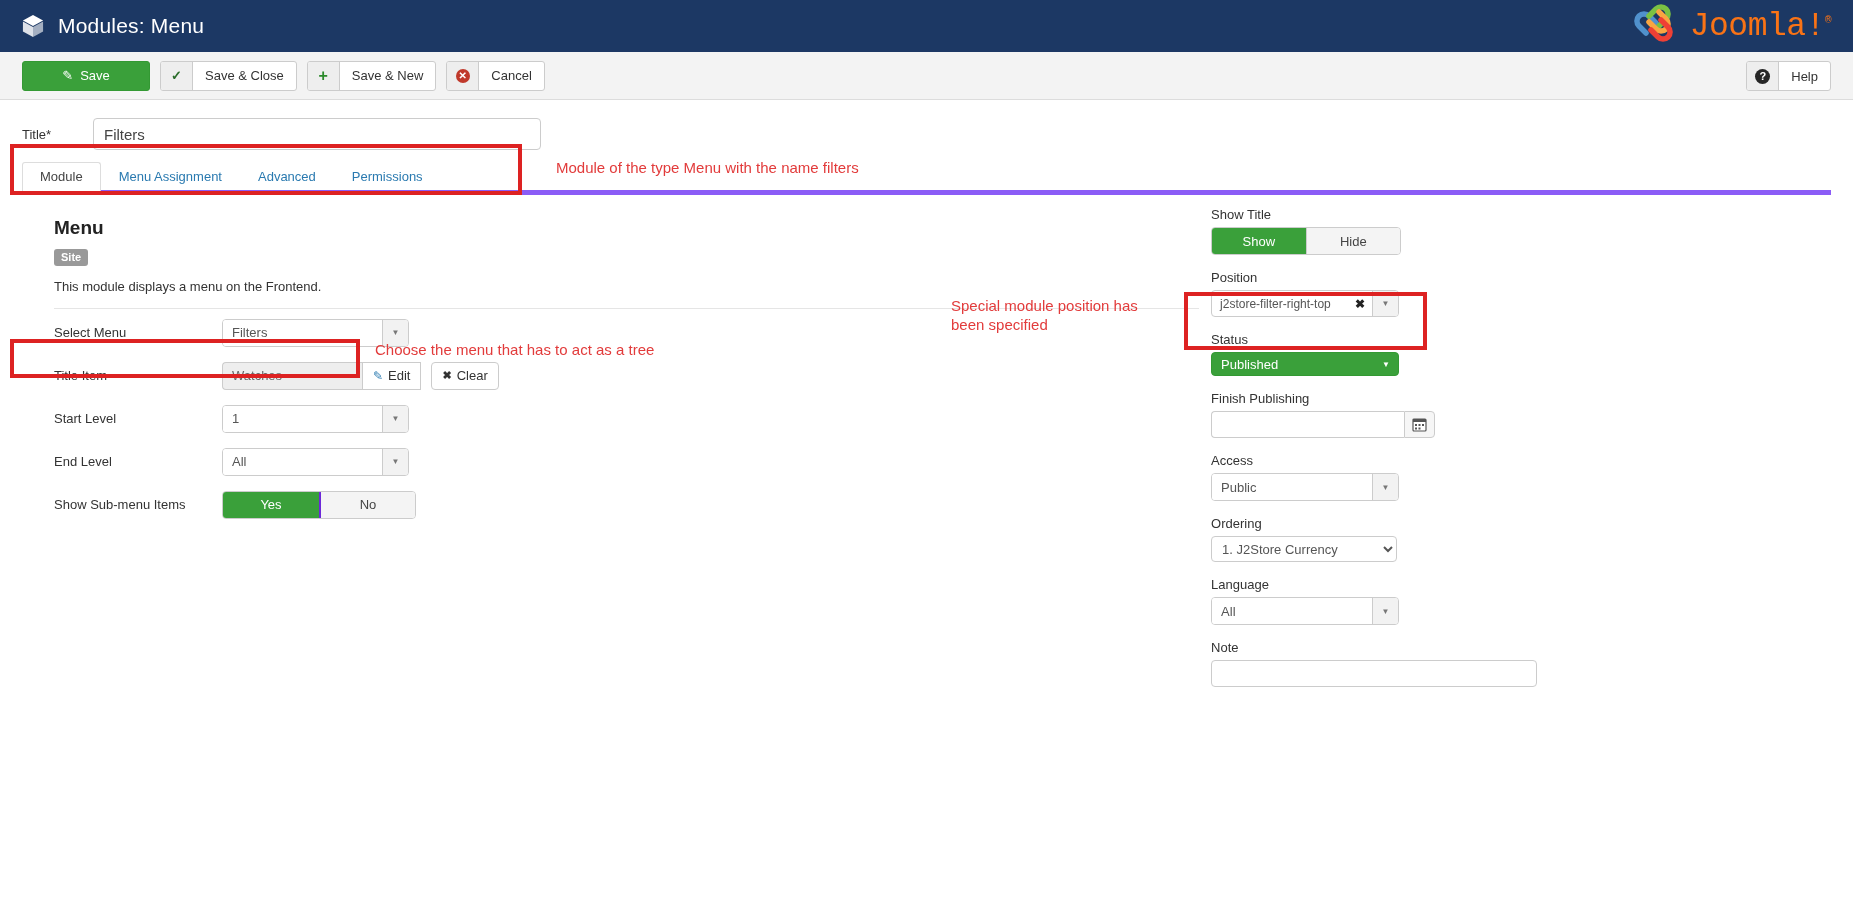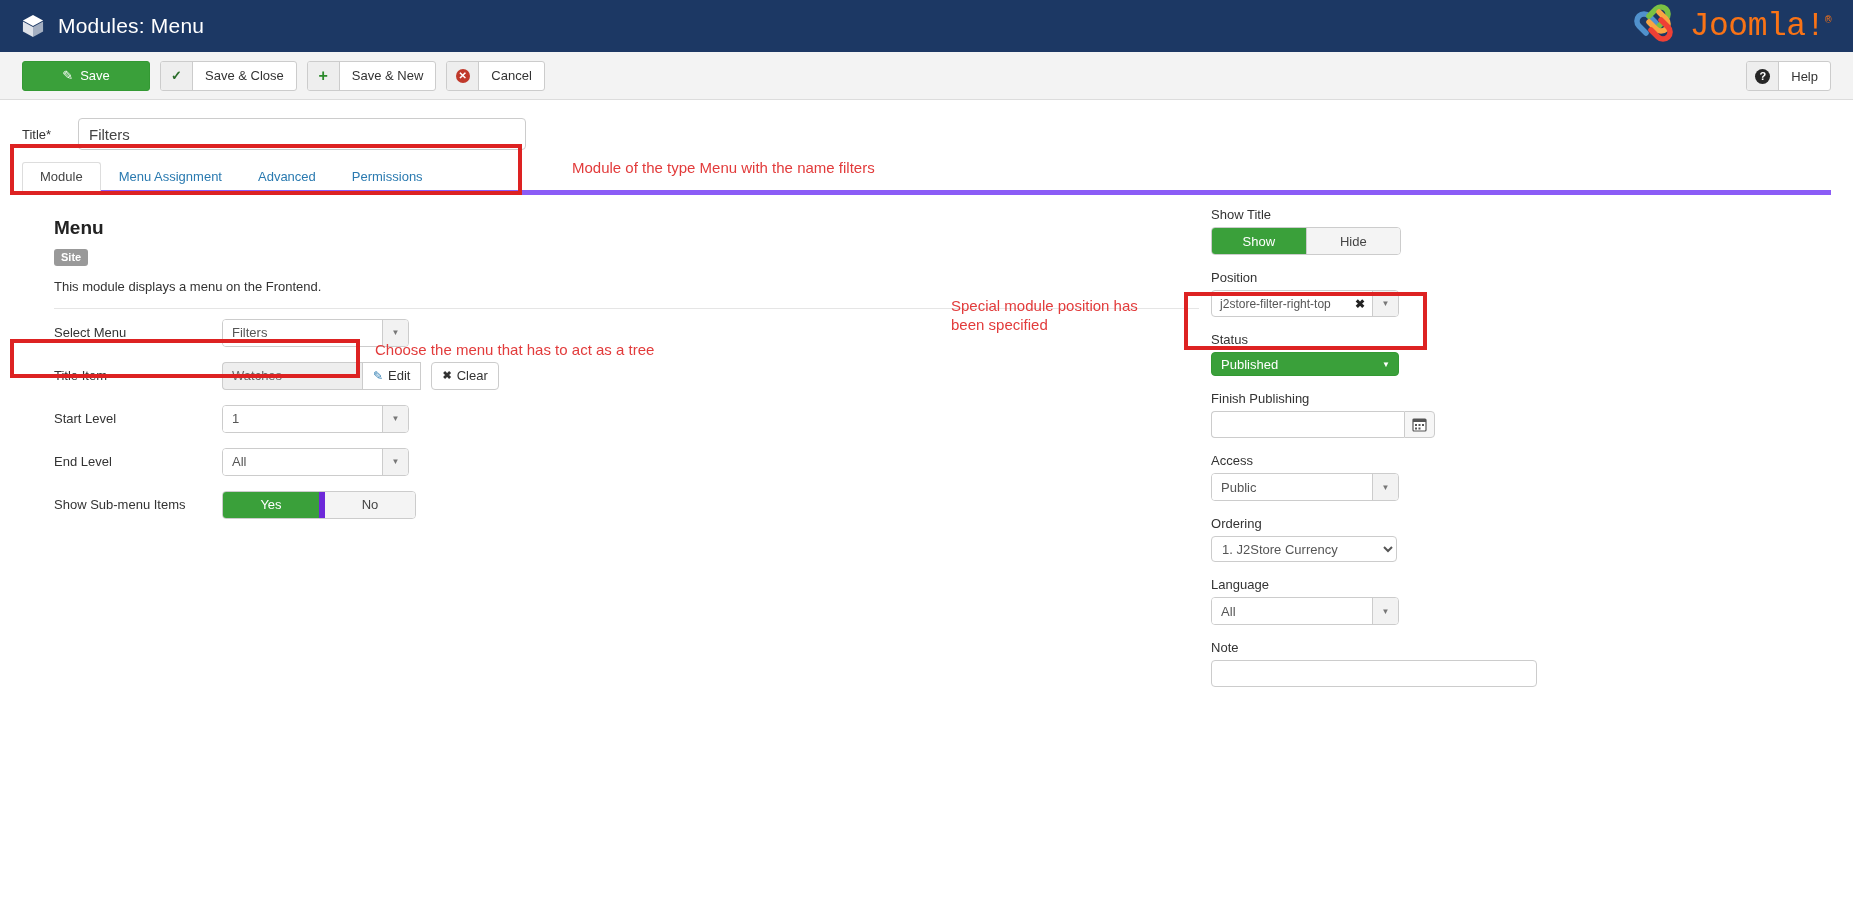--- a/index.html
+++ b/index.html
@@ -116,21 +116,21 @@
     line-height: 19px;
     z-index: 6;
     white-space: pre-line;
   }
 
   
   .page { position: relative; }
   .title-row {
     display: flex; align-items: center;
     padding: 18px 22px 0 22px;
-    gap: 16px;
+    gap: 31px;
   }
   .title-label { font-size: 13px; color: #333; width: 40px; }
   .title-label .req { color: #333; }
   .title-input {
     width: 448px; height: 32px;
     border: 1px solid #cccccc;
     border-radius: 4px;
     padding: 0 10px;
     font-size: 15px;
     color: #444;
@@ -270,21 +270,21 @@
     display: flex; align-items: center; justify-content: center;
     font-size: 13px;
     background: #f4f4f4;
     color: #444;
     cursor: pointer;
   }
   .toggle .opt.on {
     background: #3aa03a;
     color: #ffffff;
   }
-  .toggle .opt + .opt { border-left: 6px solid #6d28d9; }
+  .toggle .opt + .opt { border-left: 2px solid #6d28d9; }
 
   
   .sfield { margin-bottom: 15px; }
   .slabel {
     font-size: 13px;
     color: #333;
     margin-bottom: 5px;
     display: block;
   }
   .s-toggle { display: flex; border-radius: 4px; overflow: hidden; border: 1px solid #ccc; width: 190px; }
@@ -406,21 +406,21 @@
           <span class="qcirc">?</span>
         </span>
       <span class="lbl">Help</span>
     </div>
   </div>
 </div>
 
 <div class="page">
 
   <div class="anno-box" style="left:10px; top:44px; width:512px; height:51px;"></div>
-  <div class="anno-text" style="left:572px; top:58px;">Module of the type Menu with the name filters</div>
+  <div class="anno-text" style="left:556px; top:58px;">Module of the type Menu with the name filters</div>
 
   <div class="anno-box" style="left:10px; top:239px; width:350px; height:39px;"></div>
   <div class="anno-text" style="left:375px; top:240px;">Choose the menu that has to act as a tree</div>
 
   <div class="anno-box" style="left:1184px; top:192px; width:243px; height:58px;"></div>
   <div class="anno-text" style="left:951px; top:196px;">Special module position has
 been specified</div>
 
   <div class="title-row">
     <div class="title-label">

